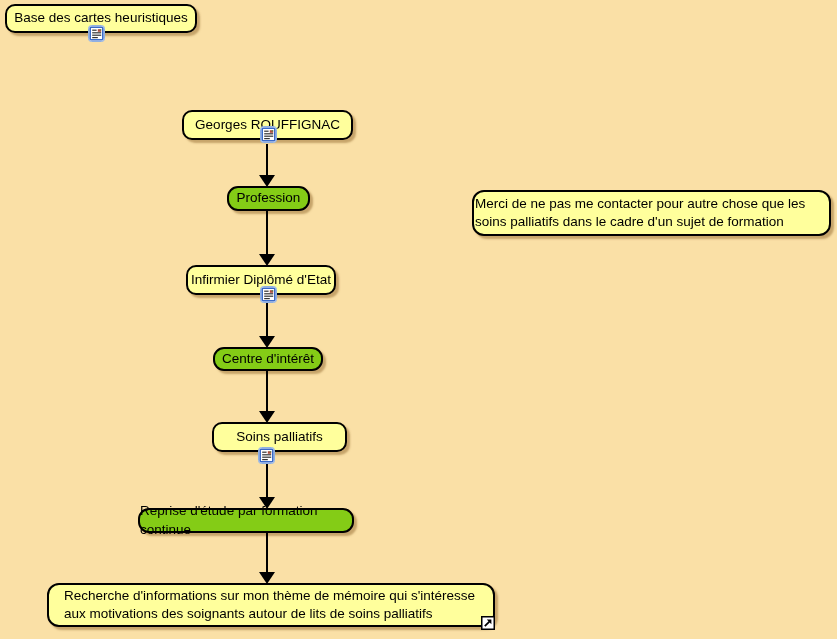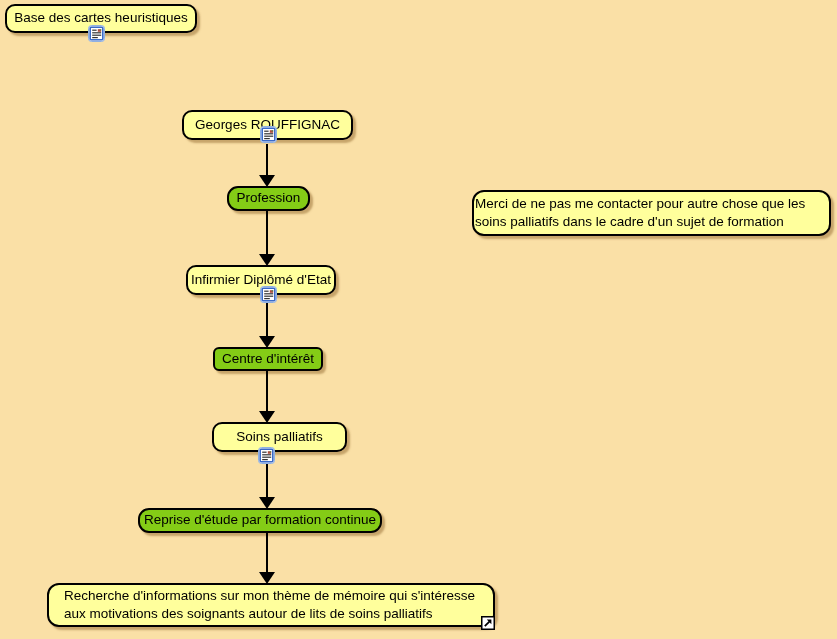--- a/index.html
+++ b/index.html
@@ -26,23 +26,23 @@
     color: #000;
     box-shadow: 3px 3px 2px rgba(148, 106, 48, 0.5);
   }
   .yellow { background: #FFFF9C; }
   .gray   { background: #84cc16; }
 
   .n1 { left: 5px;   top: 4px;   width: 192px; height: 29px; border-radius: 10px; }
   .n2 { left: 182px; top: 104px; width: 171px; height: 30px; border-radius: 10px; margin-top: 6px; }
   .n3 { left: 227px; top: 186px; width: 83px;  height: 25px; border-radius: 11px; }
   .n4 { left: 186px; top: 265px; width: 150px; height: 30px; border-radius: 10px; }
-  .n5 { left: 213px; top: 347px; width: 110px; height: 24px; border-radius: 6px; }
+  .n5 { left: 213px; top: 347px; width: 110px; height: 24px; border-radius: 11px; }
   .n6 { left: 212px; top: 422px; width: 135px; height: 30px; border-radius: 10px; }
-  .n7 { left: 138px; top: 508px; width: 244px; height: 25px; border-radius: 11px; }
+  .n7 { left: 138px; top: 508px; width: 216px; height: 25px; border-radius: 11px; }
   .n8 { left: 47px;  top: 583px; width: 448px; height: 44px; border-radius: 12px;
         justify-content: flex-start; text-align: left; padding: 0 15px; }
   .n9 { left: 472px; top: 190px; width: 359px; height: 46px; border-radius: 12px;
         justify-content: flex-start; text-align: left; padding: 0 1px; }
 
   .arrow { position: absolute; width: 16px; }
   .a1 { left: 259px; top: 144px; height: 43px; }
   .a2 { left: 259px; top: 210px; height: 56px; }
   .a3 { left: 259px; top: 303px; height: 45px; }
   .a4 { left: 259px; top: 370px; height: 53px; }

